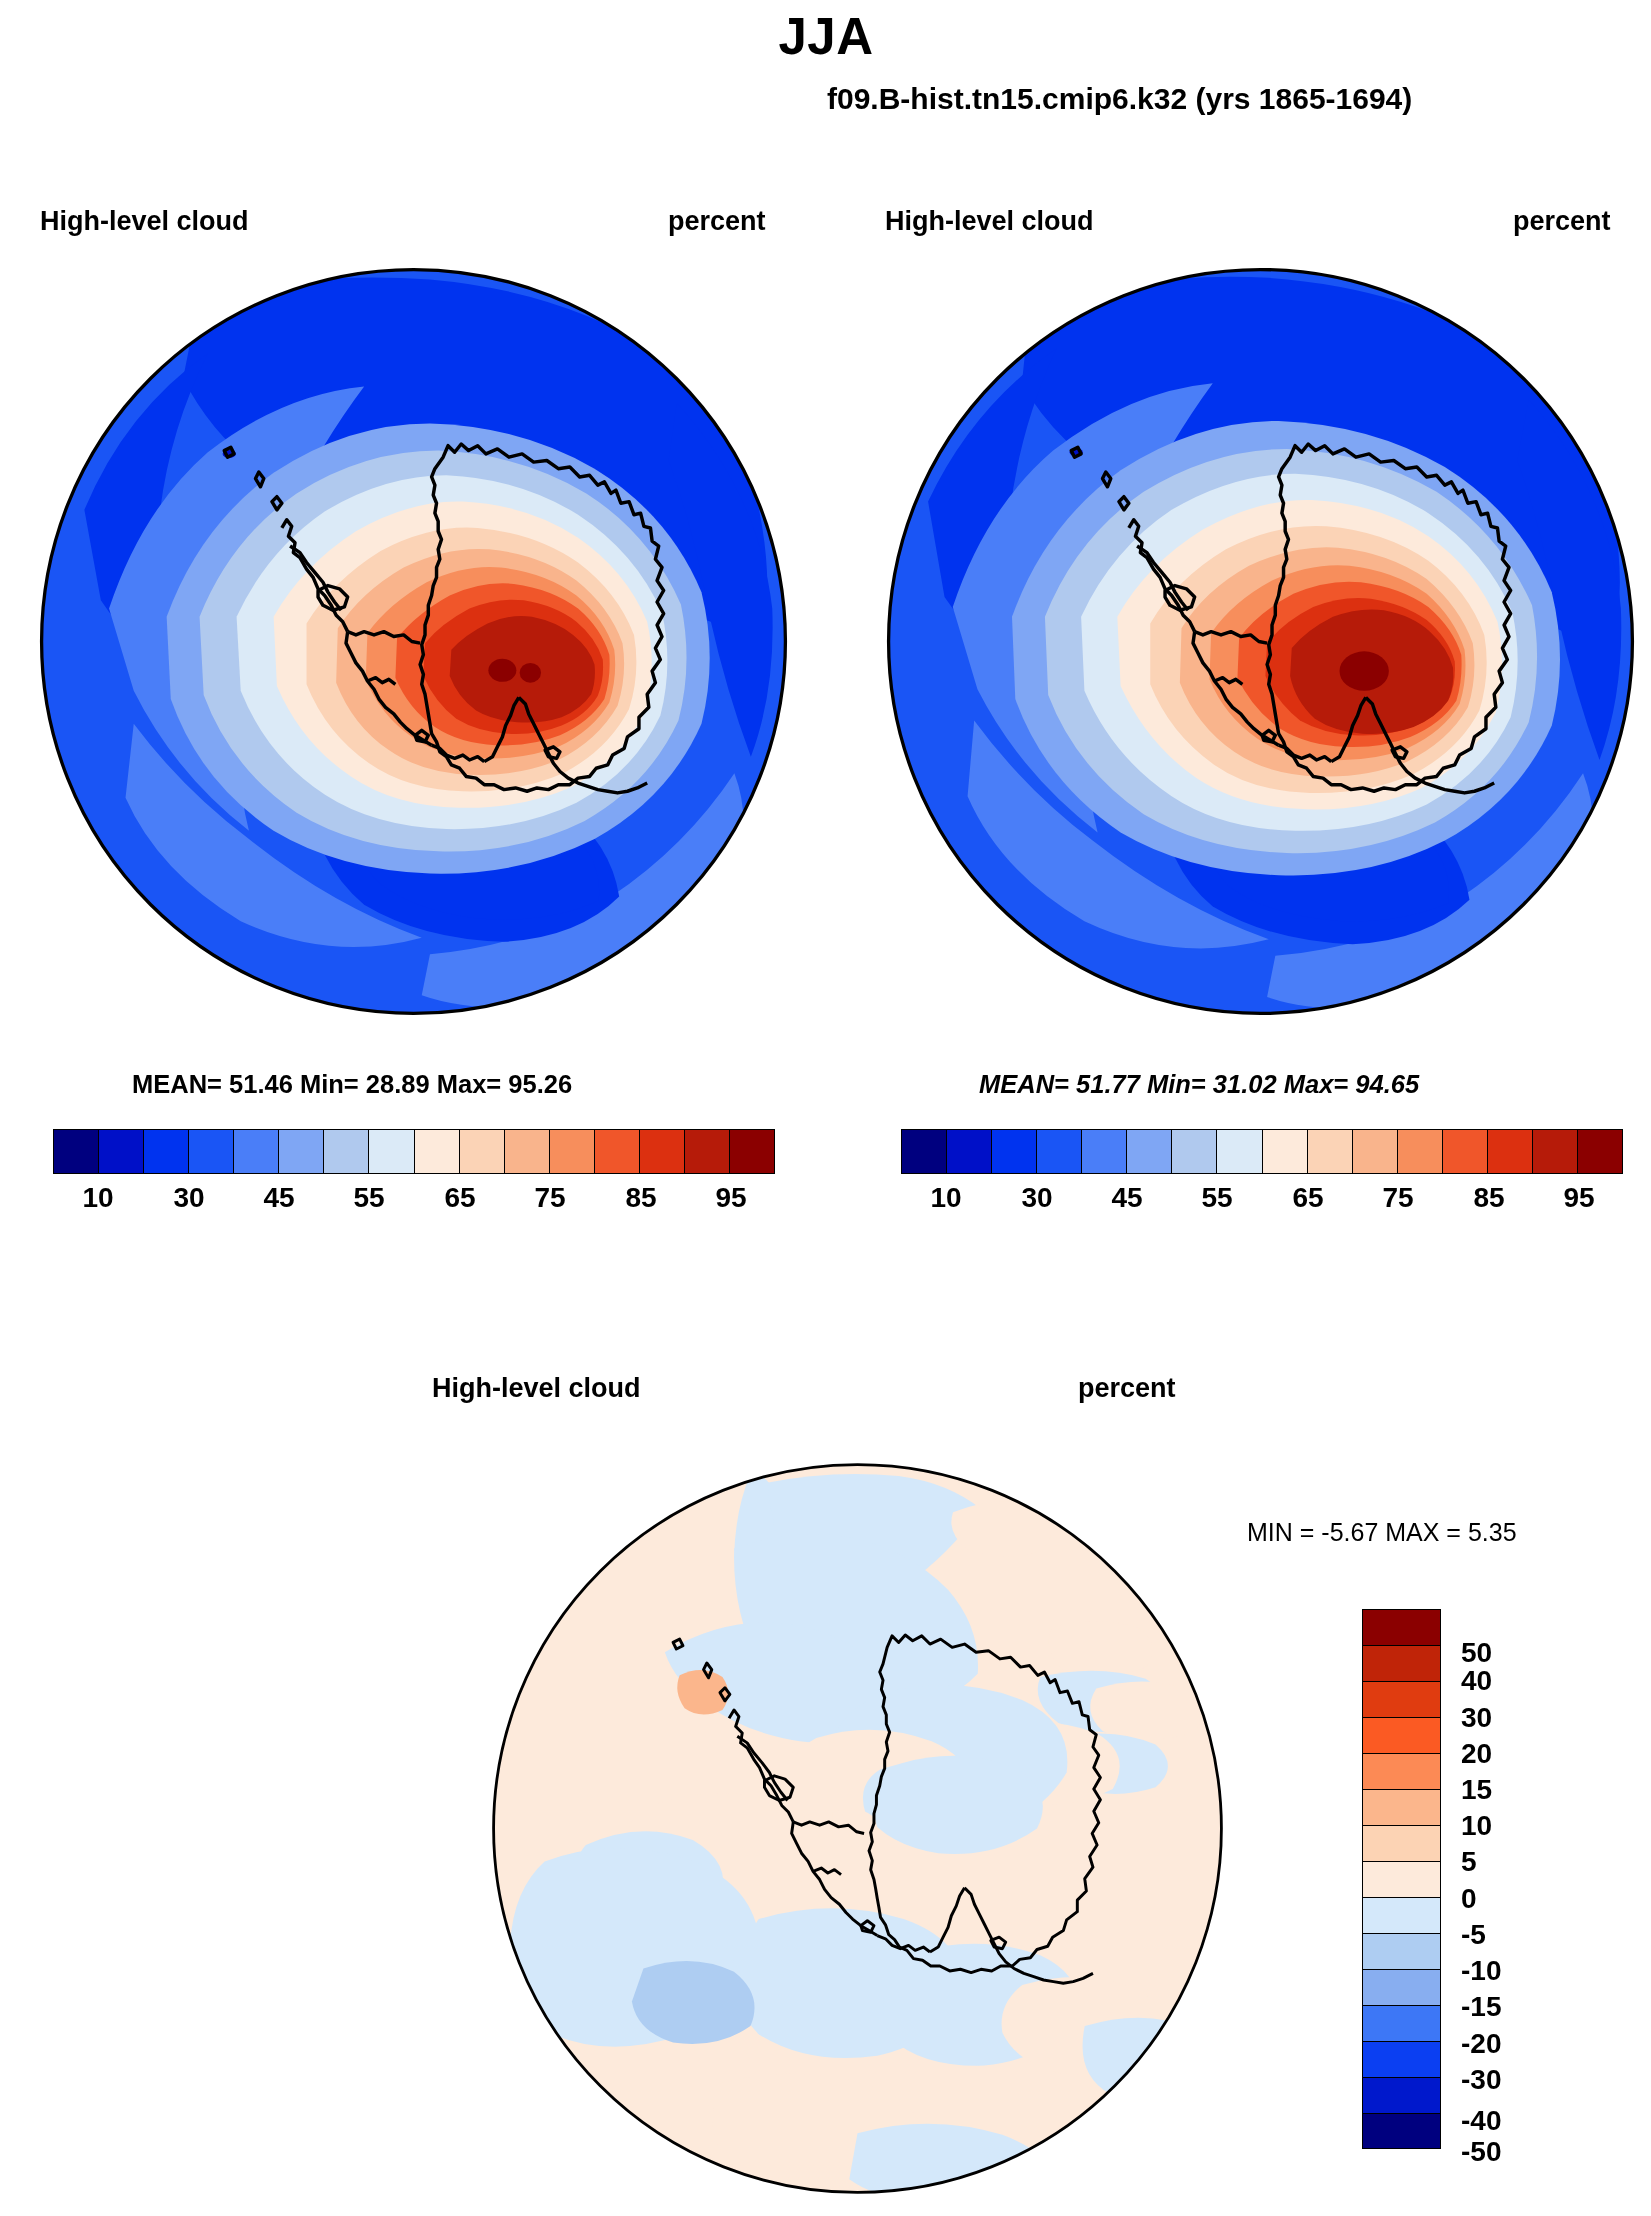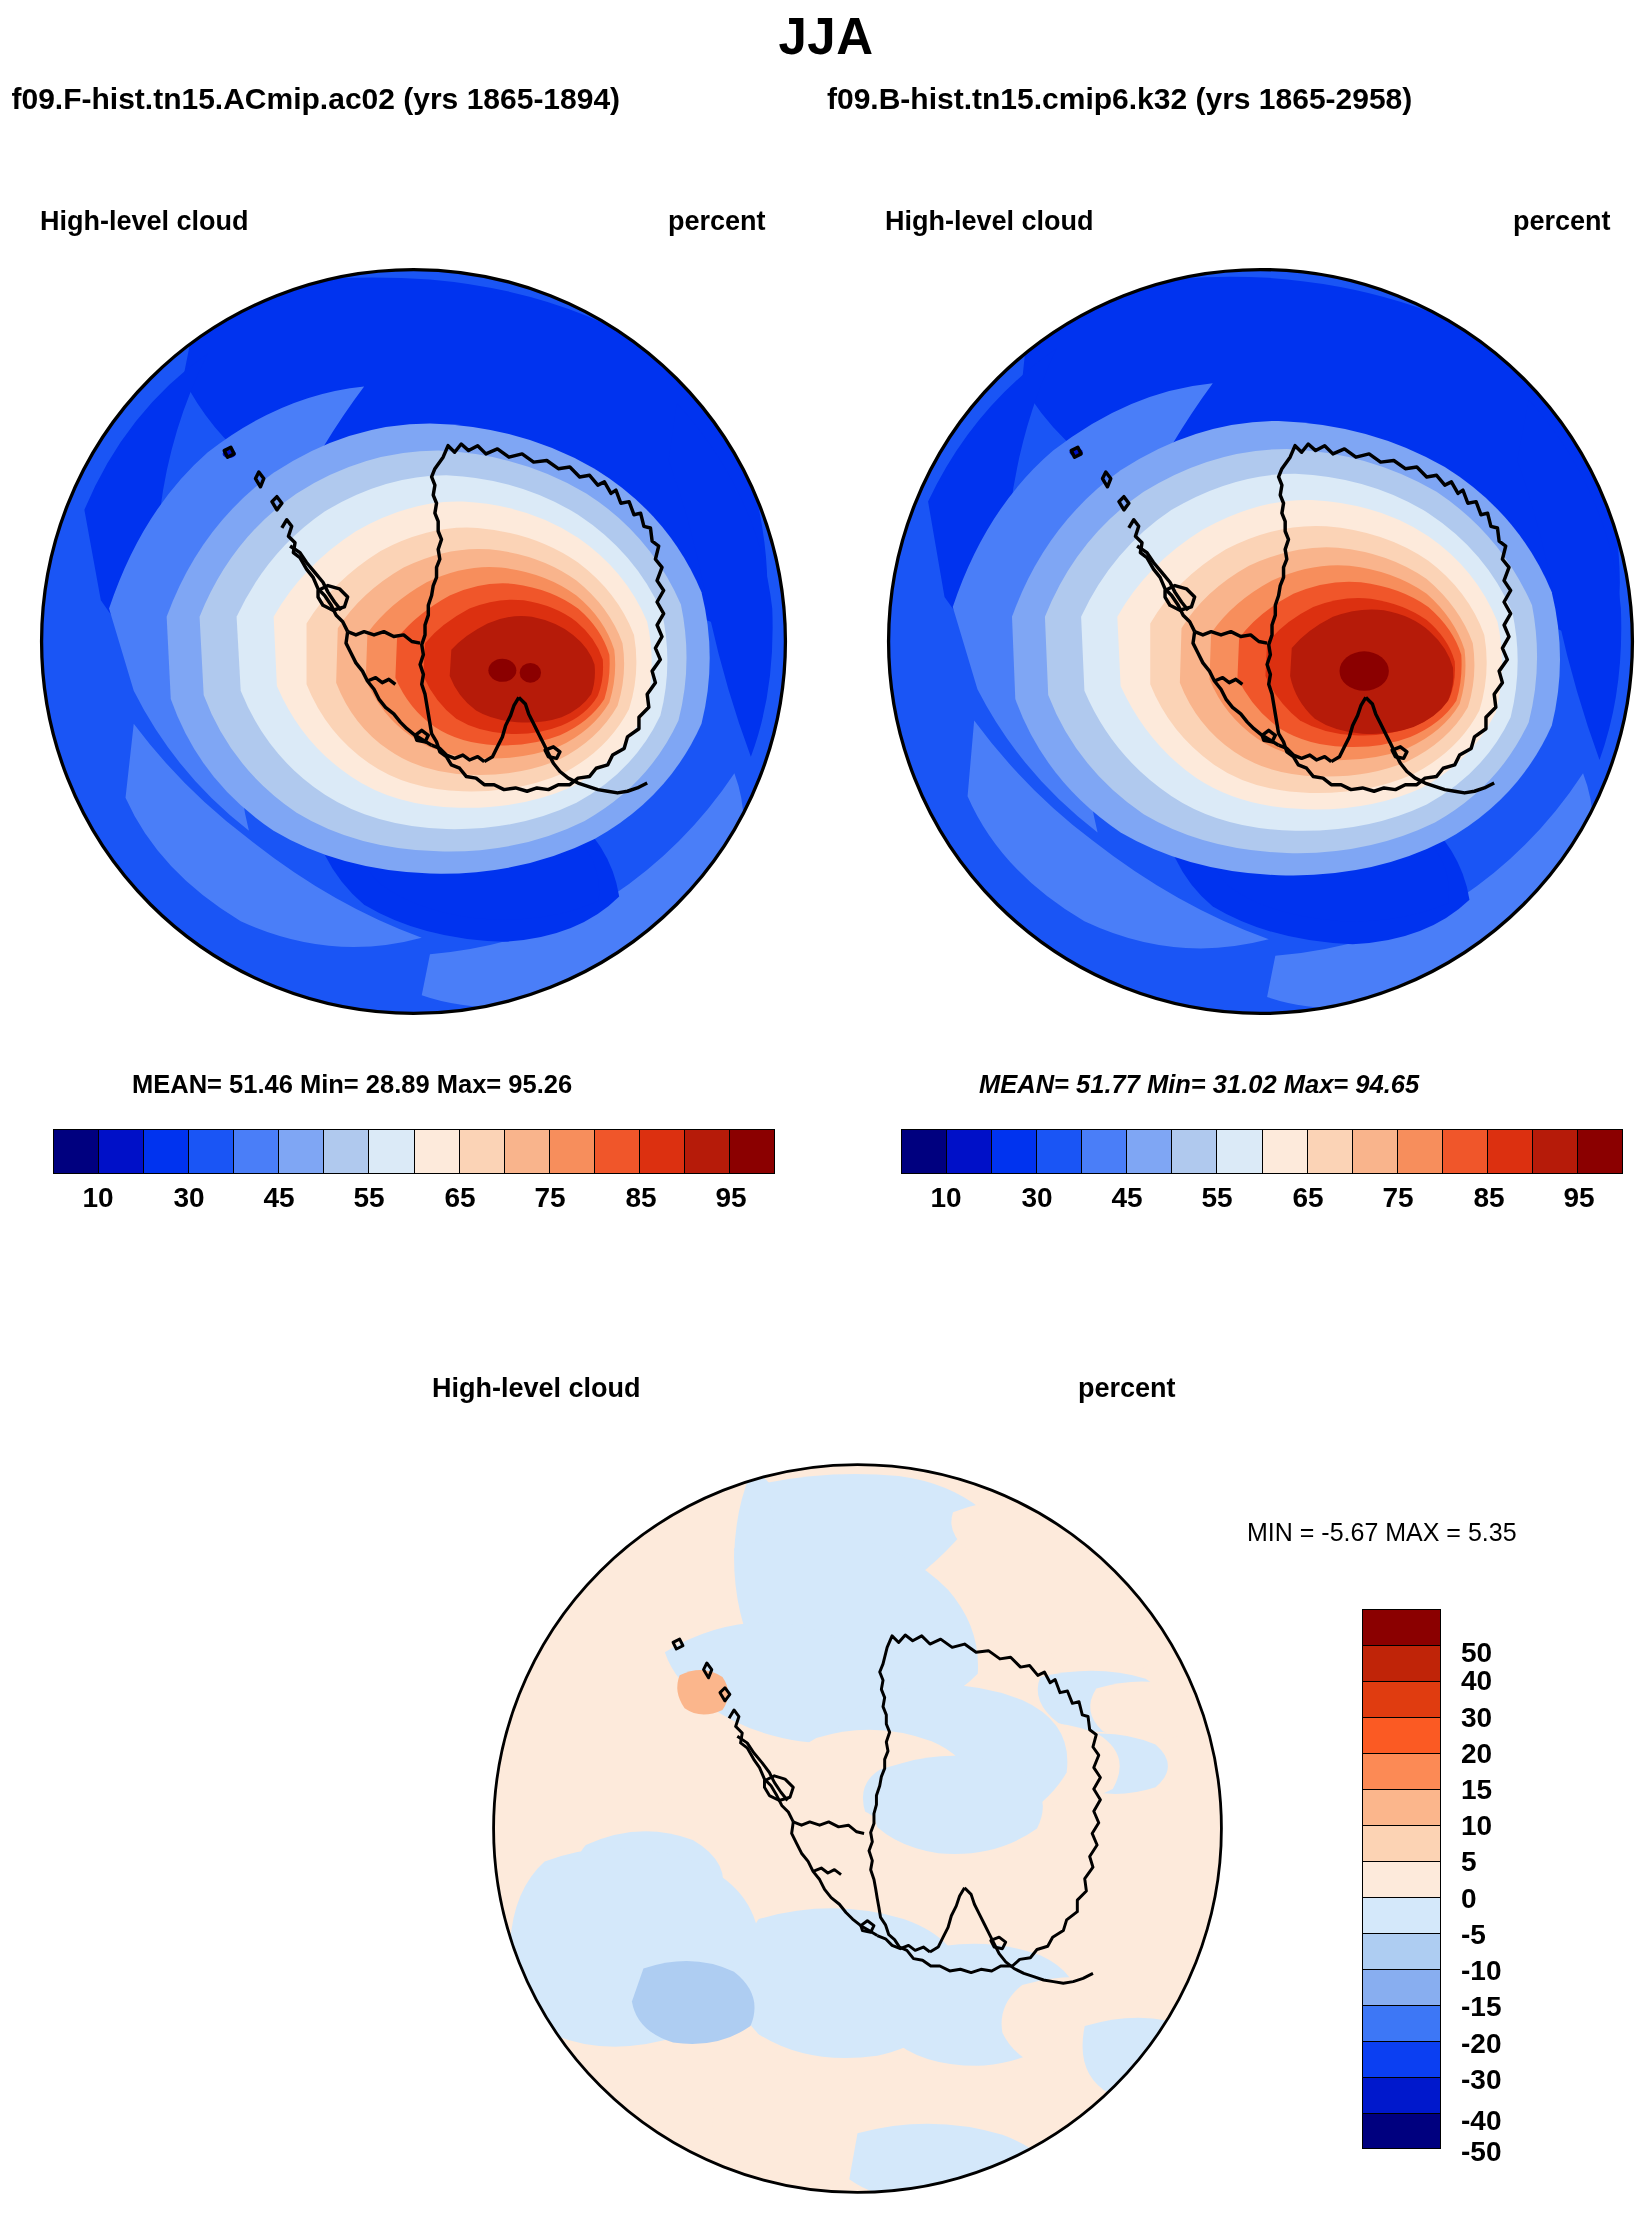--- a/index.html
+++ b/index.html
@@ -34,22 +34,21 @@
   #vcbar-ticks span{position:absolute;left:0;transform:translateY(-50%);font-size:28px;font-weight:bold;}
   svg{display:block;}
 </style>
 </head>
 <body>
 
 <div class="page">
 
   <div class="abs" id="main-title">JJA</div>
 
-  <div class="abs case-line" id="case-left-title">f09.F-hist.tn15.ACmip.ac02 (yrs 1865-1894)</div>
-  <div class="abs case-line" id="case-right-title">f09.B-hist.tn15.cmip6.k32 (yrs 1865-2958)</div>
+  <div class="abs case-line" id="case-right-title">f09.B-hist.tn15.cmip6.k32 (yrs 1865-1694)</div>
 
   <div class="abs fieldlab" id="field-left">High-level cloud</div>
   <div class="abs unitlab" id="unit-left">percent</div>
   <div class="abs fieldlab" id="field-right">High-level cloud</div>
   <div class="abs unitlab" id="unit-right">percent</div>
 
   <div class="abs" style="left:35px;top:263px;">
     <svg width="757" height="757" viewBox="0 0 920 920">
       <defs>
         <clipPath id="clipL">

